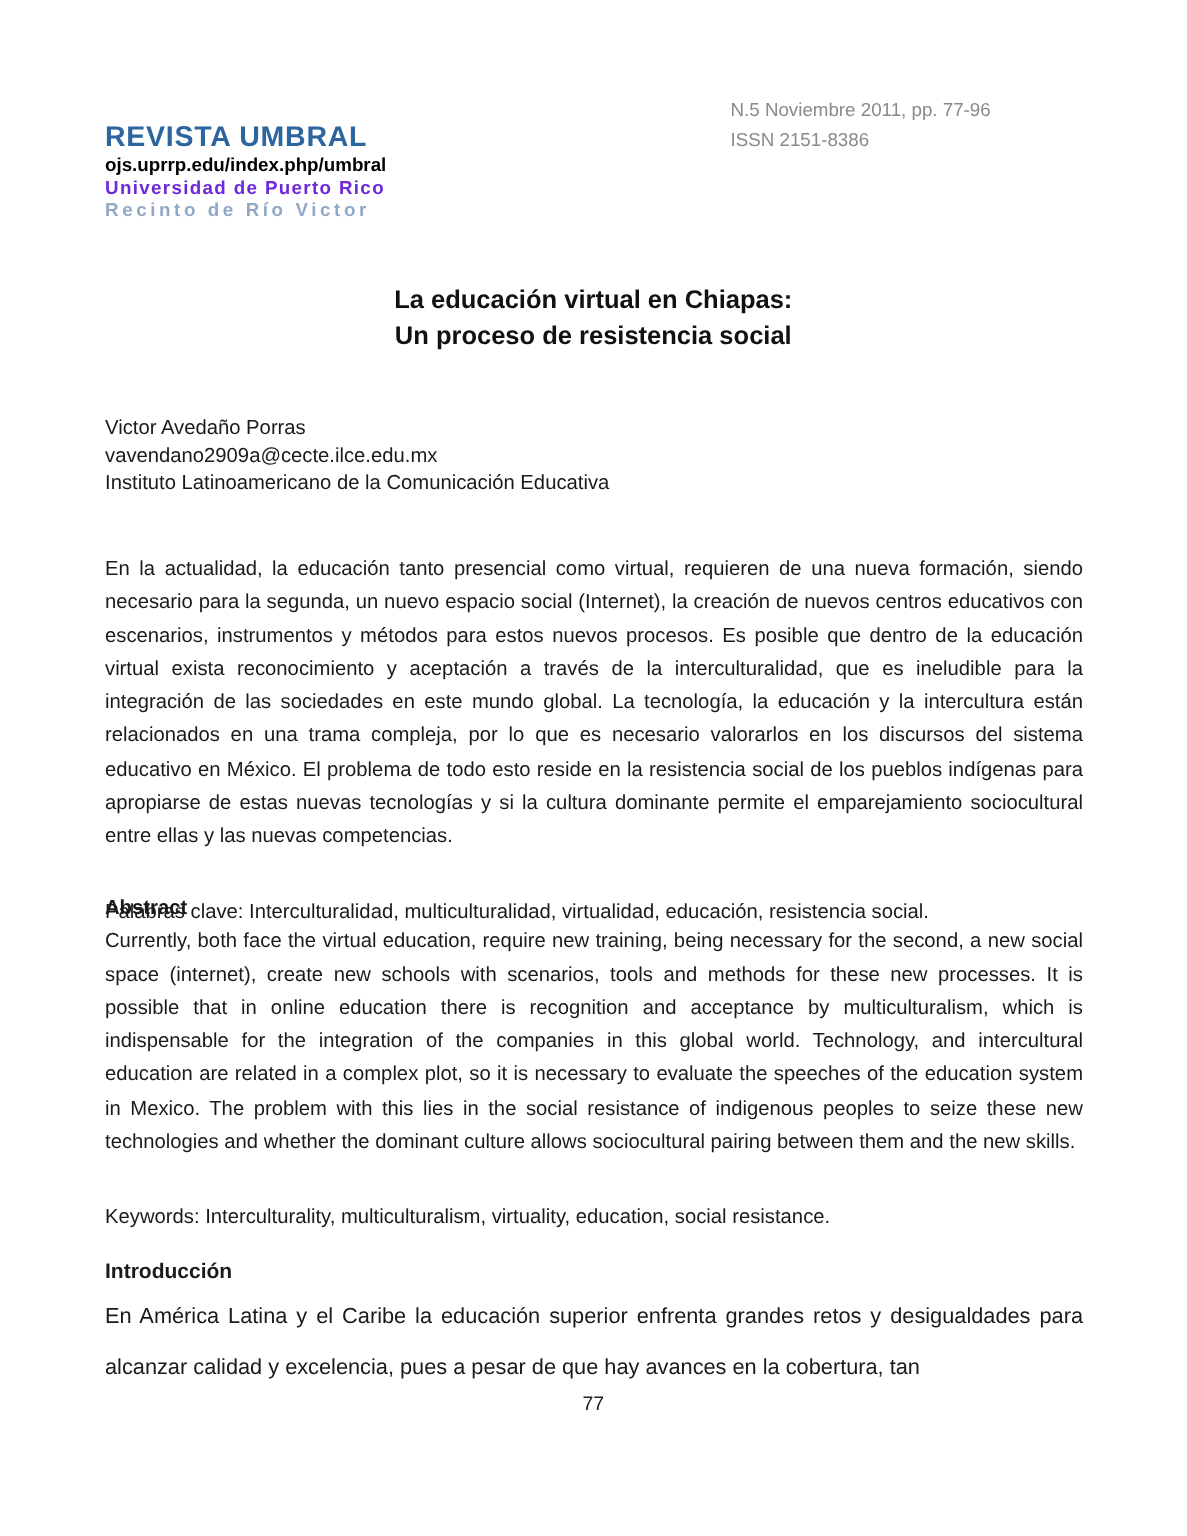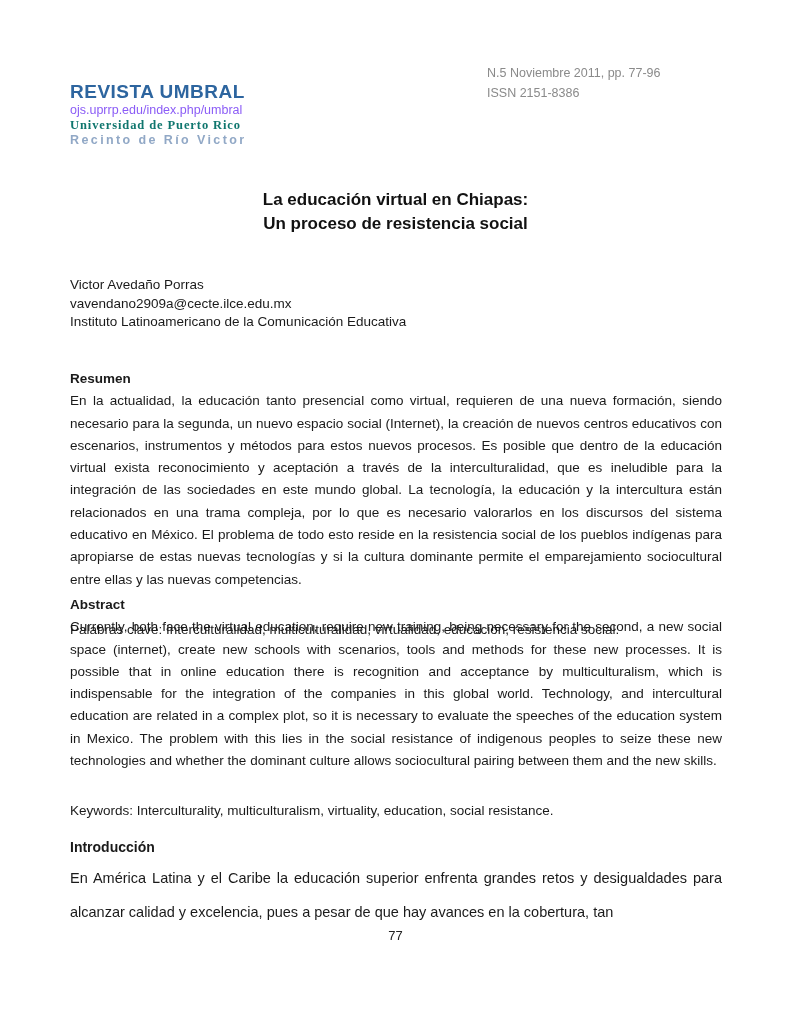--- a/index.html
+++ b/index.html
@@ -27,31 +27,30 @@
   }
   .brand-name {
     font-size: 19px;
     font-weight: bold;
     letter-spacing: 0.5px;
     color: #2d659f;
     line-height: 23px;
   }
   .brand-url {
     font-size: 12.5px;
-    font-weight: normal;
-    color: #8b5cf6;
+    font-weight: bold;
+    color: #000000;
     line-height: 15px;
   }
   .brand-university {
     font-size: 12.5px;
     font-weight: bold;
-    color: #0f766e;
+    color: #6d28d9;
     letter-spacing: 0.9px;
     line-height: 15px;
-    font-family: Liberation Serif, serif;
   }
   .brand-campus {
     font-size: 12.5px;
     font-weight: bold;
     color: #91a8c6;
     letter-spacing: 2.4px;
     line-height: 15px;
   }
   .issue-block {
     position: absolute;
@@ -151,21 +150,20 @@
     <div>Un proceso de resistencia social</div>
   </div>
 
   <div class="author-block">
     <div>Victor Avedaño Porras</div>
     <div>vavendano2909a@cecte.ilce.edu.mx</div>
     <div>Instituto Latinoamericano de la Comunicación Educativa</div>
   </div>
 
   <div class="section section-resumen">
-    <div class="section-heading">Resumen</div>
     <div class="section-body">En la actualidad, la educación tanto presencial como virtual, requieren de una nueva formación, siendo necesario para la segunda, un nuevo espacio social (Internet), la creación de nuevos centros educativos con escenarios, instrumentos y métodos para estos nuevos procesos. Es posible que dentro de la educación virtual exista reconocimiento y aceptación a través de la interculturalidad, que es ineludible para la integración de las sociedades en este mundo global. La tecnología, la educación y la intercultura están relacionados en una trama compleja, por lo que es necesario valorarlos en los discursos del sistema educativo en México. El problema de todo esto reside en la resistencia social de los pueblos indígenas para apropiarse de estas nuevas tecnologías y si la cultura dominante permite el emparejamiento sociocultural entre ellas y las nuevas competencias.</div>
     <div class="section-keywords">Palabras clave: Interculturalidad, multiculturalidad, virtualidad, educación, resistencia social.</div>
   </div>
 
   <div class="section section-abstract">
     <div class="section-heading">Abstract</div>
     <div class="section-body">Currently, both face the virtual education, require new training, being necessary for the second, a new social space (internet), create new schools with scenarios, tools and methods for these new processes. It is possible that in online education there is recognition and acceptance by multiculturalism, which is indispensable for the integration of the companies in this global world. Technology, and intercultural education are related in a complex plot, so it is necessary to evaluate the speeches of the education system in Mexico. The problem with this lies in the social resistance of indigenous peoples to seize these new technologies and whether the dominant culture allows sociocultural pairing between them and the new skills.</div>
     <div class="section-keywords">Keywords: Interculturality, multiculturalism, virtuality, education, social resistance.</div>
   </div>
 

